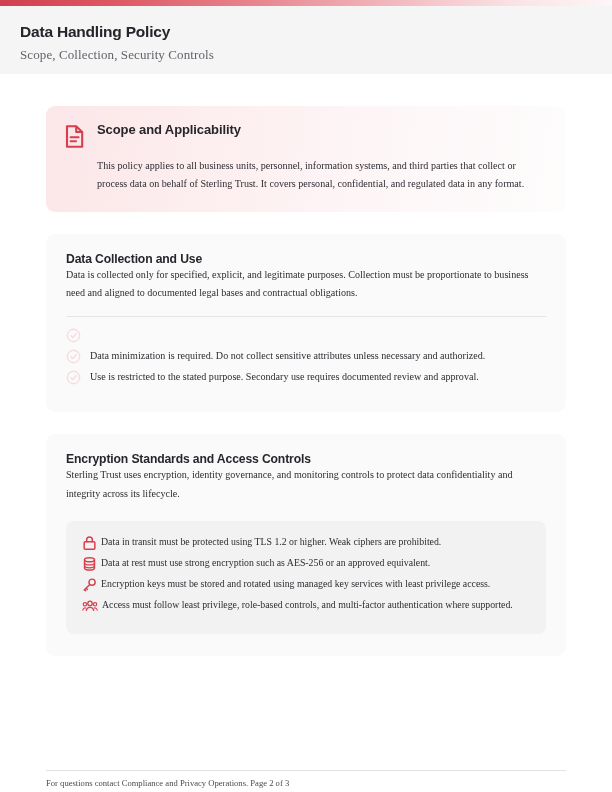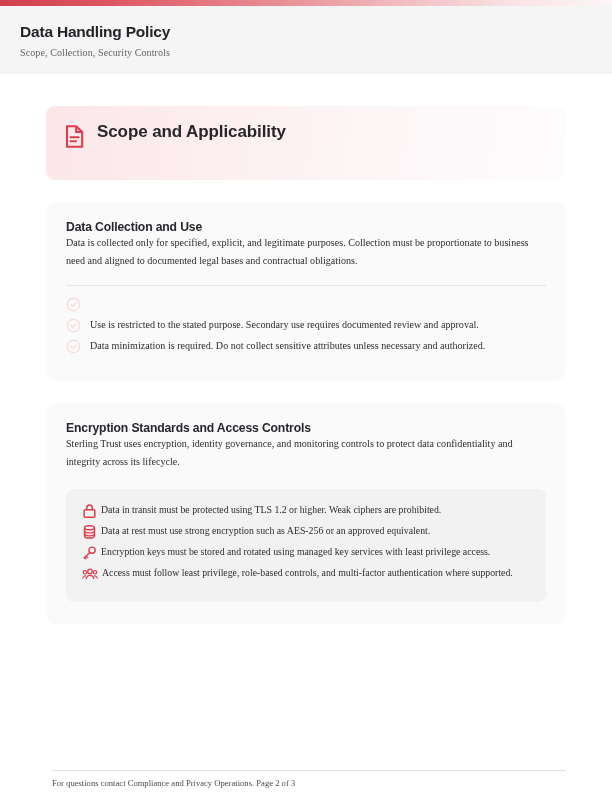--- a/index.html
+++ b/index.html
@@ -31,21 +31,21 @@
   .header h1 {
     font-family: "Liberation Sans", sans-serif;
     font-size: 15.5px;
     font-weight: bold;
     color: #24242a;
     letter-spacing: -0.2px;
     line-height: 1.25;
   }
   .header .subtitle {
     font-family: "Liberation Serif", serif;
-    font-size: 10px;
+    font-size: 13px;
     color: #63636b;
     margin-top: 6px;
     letter-spacing: 0.1px;
   }
 
   
   .page {
     padding: 0 46px;
   }
 
@@ -56,21 +56,21 @@
     background: linear-gradient(100deg, #fbe6e8 0%, #fdeff0 35%, #fdf7f8 68%, #fefcfc 100%);
     padding: 16px 20px 18px 18px;
     display: flex;
     gap: 12px;
     align-items: flex-start;
   }
   .callout-icon { flex: 0 0 auto; padding-top: 2px; }
   .callout-body { flex: 1 1 auto; }
   .callout h2 {
     font-family: "Liberation Sans", sans-serif;
-    font-size: 17px;
+    font-size: 13px;
     font-weight: bold;
     color: #26262c;
     letter-spacing: -0.1px;
     margin-bottom: 20px;
   }
   .callout p {
     font-size: 10.1px;
     line-height: 1.82;
     color: #2d2d33;
   }
@@ -144,21 +144,21 @@
   ul.req-list li .li-text {
     flex: 1 1 auto;
     font-size: 9.8px;
     line-height: 1.58;
     color: #2d2d33;
   }
 
   
   .footer {
     position: absolute;
-    left: 52px;
+    left: 46px;
     right: 46px;
     bottom: 0px;
     padding-top: 7px;
     border-top: 1px solid #e2e2e2;
   }
   .footer .footer-text {
     font-size: 8.6px;
     color: #4a4a52;
     padding-bottom: 4px;
   }
@@ -179,20 +179,21 @@
     <span class="callout-icon">
       <svg width="21" height="25" viewBox="0 0 21 25" fill="none">
         <path d="M3 2.2h9.2L18.2 8v14.8H3z" stroke="#d83f4d" stroke-width="2.1" stroke-linejoin="round"></path>
         <path d="M12.2 2.2V8h6" stroke="#d83f4d" stroke-width="2.1" stroke-linejoin="round"></path>
         <path d="M6.6 13.2h8" stroke="#d83f4d" stroke-width="2.1" stroke-linecap="round"></path>
         <path d="M6.6 17.2h5.4" stroke="#d83f4d" stroke-width="2.1" stroke-linecap="round"></path>
       </svg>
     </span>
     <div class="callout-body">
       <h2>Scope and Applicability</h2>
+      <p>This policy applies to all business units, personnel, information systems, and third parties that collect or process data on behalf of Sterling Trust. It covers personal, confidential, and regulated data in any format.</p>
     </div>
   </div>
 
   <div class="section">
     <h2>Data Collection and Use</h2>
     <p class="lead">Data is collected only for specified, explicit, and legitimate purposes. Collection must be proportionate to business need and aligned to documented legal bases and contractual obligations.</p>
     <div class="divider"></div>
     <ul class="check-list">
       <li>
         <span class="bullet-icon">
@@ -202,30 +203,30 @@
           </svg>
         </span>
       </li>
       <li>
         <span class="bullet-icon">
           <svg width="15" height="15" viewBox="0 0 16 16" fill="none">
             <circle cx="8" cy="8" r="6.6" stroke="#f7dcde" stroke-width="1.5"></circle>
             <path d="M5.2 8.2l2 2 3.6-4" stroke="#f7dcde" stroke-width="1.5" stroke-linecap="round" stroke-linejoin="round"></path>
           </svg>
         </span>
-        <span class="li-text">Use is restricted to the stated purpose. Secondary use requires documented review and approval.</span>
+        <span class="li-text">Data minimization is required. Do not collect sensitive attributes unless necessary and authorized.</span>
       </li>
       <li>
         <span class="bullet-icon">
           <svg width="15" height="15" viewBox="0 0 16 16" fill="none">
             <circle cx="8" cy="8" r="6.6" stroke="#f7dcde" stroke-width="1.5"></circle>
             <path d="M5.2 8.2l2 2 3.6-4" stroke="#f7dcde" stroke-width="1.5" stroke-linecap="round" stroke-linejoin="round"></path>
           </svg>
         </span>
-        <span class="li-text">Data minimization is required. Do not collect sensitive attributes unless necessary and authorized.</span>
+        <span class="li-text">Use is restricted to the stated purpose. Secondary use requires documented review and approval.</span>
       </li>
     </ul>
   </div>
 
   <div class="section">
     <h2>Encryption Standards and Access Controls</h2>
     <p class="lead">Sterling Trust uses encryption, identity governance, and monitoring controls to protect data confidentiality and integrity across its lifecycle.</p>
 
     <div class="req-box">
       <ul class="req-list">

